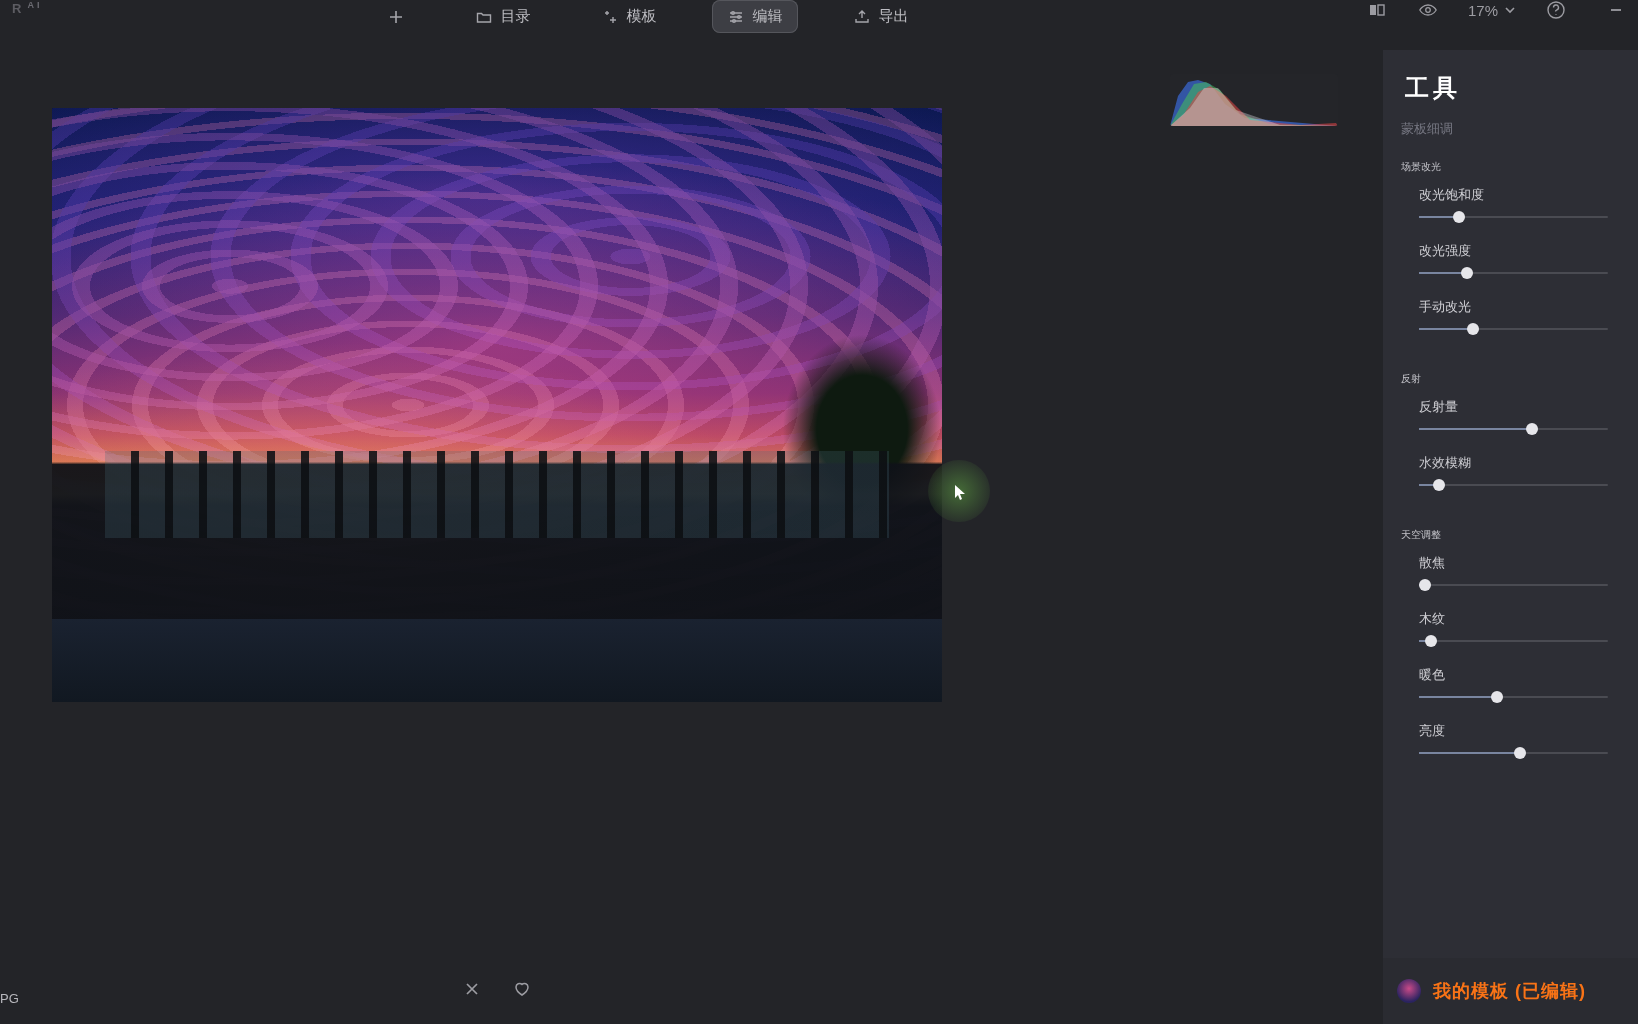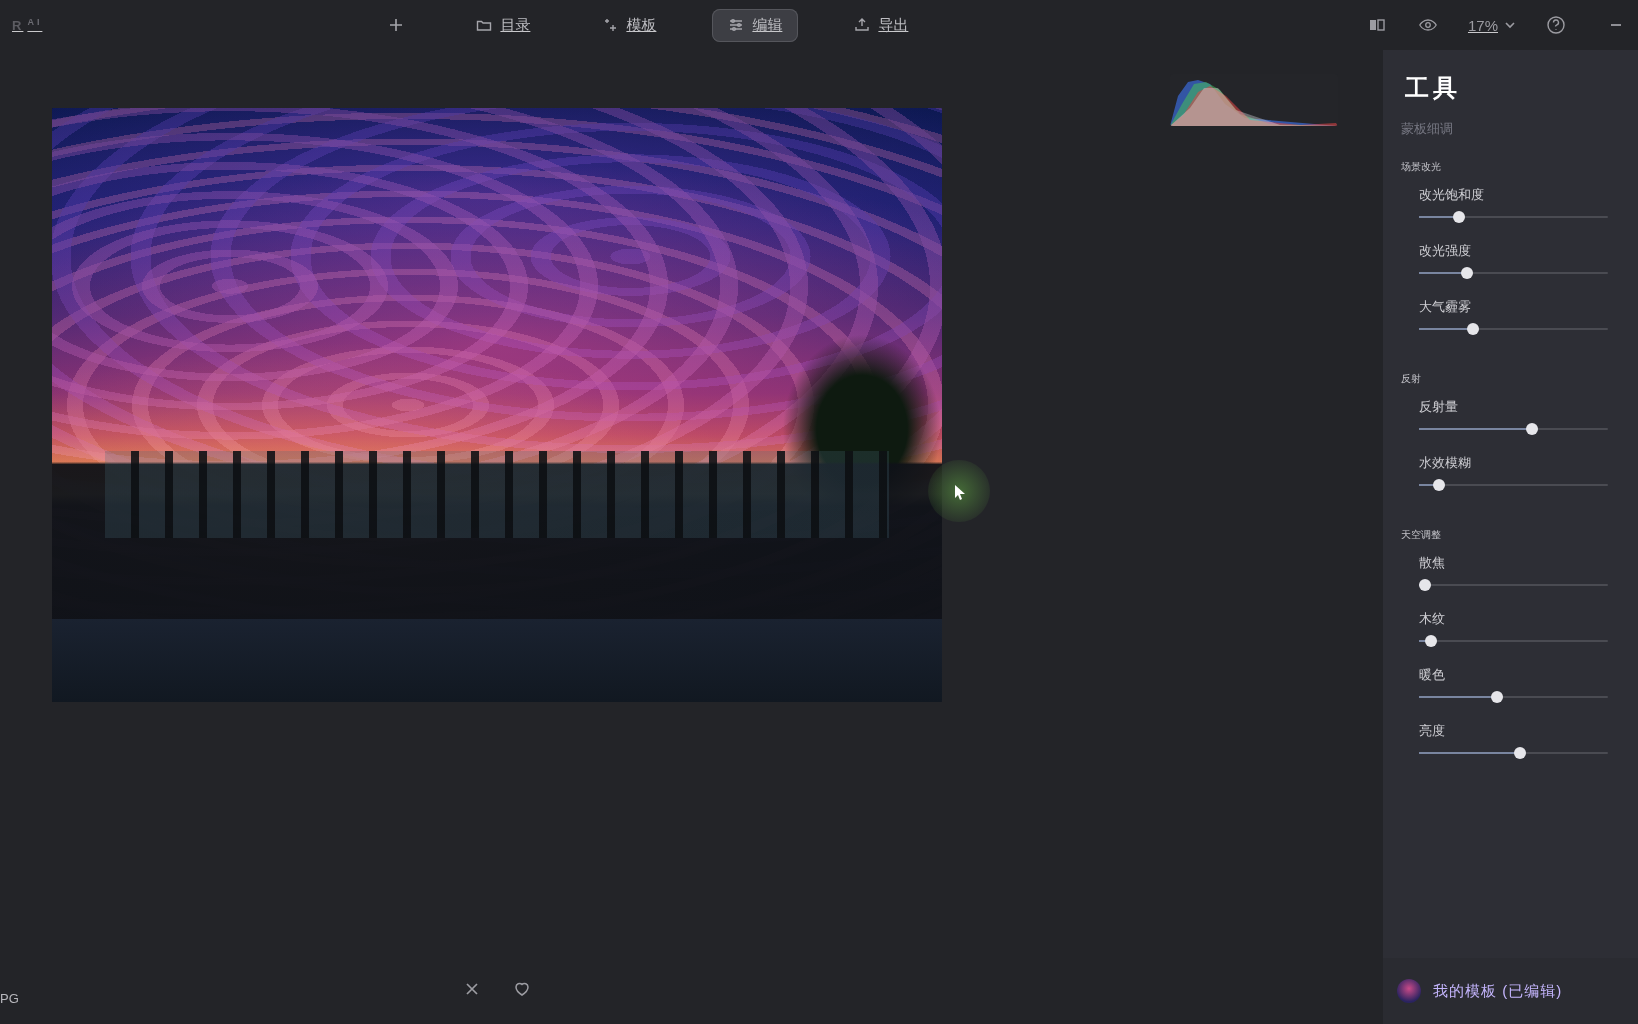--- a/index.html
+++ b/index.html
@@ -1,19 +1,19 @@
 <!DOCTYPE html>
 <html><head>
 <meta charset="utf-8">
 <style>
 * { margin: 0; padding: 0; box-sizing: border-box; font-family: -apple-system, "PingFang SC", "Microsoft YaHei", sans-serif; user-select: none; }
 html, body { width: 1638px; height: 1024px; background: #232428; color: #c9c9cc; overflow: hidden; }
 
 
-.topbar { height: 50px; display: flex; align-items: center; padding: 0 12px; background: #232428; text-decoration: underline; }
+.topbar { height: 50px; display: flex; align-items: flex-start; padding: 0 12px; background: #232428; }
 .logo { font-size: 13px; letter-spacing: 2px; color: #5c5c62; font-weight: 600; margin-right: 330px;}
 .logo sup { font-size: 9px; letter-spacing: 3px; color:#6b6b72; margin-left:4px;}
 .navgroup { display: flex; gap: 40px; align-items: center; }
 .navbtn { display: flex; align-items: center; gap: 8px; color: #bdbdc2; font-size: 15px; padding: 7px 16px; border-radius: 8px; cursor: pointer; }
 .navbtn.active { background: #3d3e44; box-shadow: inset 0 0 0 1px #55565c; }
 .navbtn .ic { width: 16px; height: 16px; display: inline-flex; align-items: center; justify-content: center; color:#a5a5ab;}
 .topbar-right { margin-left: auto; display: flex; align-items: center; gap: 30px; color:#9c9ca2;}
 .zoompct { display:flex; align-items:center; gap:6px; font-size:15px; }
 
 
@@ -57,21 +57,21 @@
 .group-sub { font-size:13px; color:#777883; padding:6px 18px 8px;}
 .group-hdr { font-size:10px; color:#c3c3c9; padding:14px 18px 6px;}
 .param { padding: 6px 18px 10px; }
 .param-label { font-size:13px; color:#cfcfd4; margin-bottom:4px; padding-left:18px;}
 .slider { position:relative; height:18px; }
 .slider .track { position:absolute; left:18px; right:0; top:8px; height:2px; background:#4a4b52; border-radius:2px;}
 .slider .fill  { position:absolute; left:18px; top:8px; height:2px; background:#7985a0;}
 .slider .thumb { position:absolute; top:3px; width:12px; height:12px; border-radius:50%; background:#e6e6ea; transform:translateX(-50%);}
 .panel-footer { height:66px; background:#2a2b31; display:flex; align-items:center; gap:12px; padding:0 14px; margin-top:12px;}
 .footer-thumb { width:24px; height:24px; border-radius:50%; background: radial-gradient(circle at 50% 40%, #c94a88 0%, #2a2360 70%); }
-.footer-label { font-size:15px; font-weight:400; color:#c4b5fd; letter-spacing:1px;}
+.footer-label { font-size:18px; font-weight:700; color:#f97316; letter-spacing:1px;}
 
 .icbtn { display:inline-flex; width:20px; height:20px; align-items:center; justify-content:center; color:#9c9ca2; cursor:pointer;}
 </style>
 </head>
 <body>
 
 <div class="topbar">
   <span class="logo"><span>R</span><sup>AI</sup></span>
   <div class="navgroup">
     <div class="navbtn">
@@ -208,21 +208,21 @@
       </div>
       <div class="param">
         <div class="param-label">改光强度</div>
         <div class="slider">
             <div class="track"></div>
             <div class="fill" style="width: 48.24px;"></div>
             <div class="thumb" style="left: 66.24px;"></div>
           </div>
       </div>
       <div class="param">
-        <div class="param-label">大气霾雾</div>
+        <div class="param-label">手动改光</div>
         <div class="slider">
             <div class="track"></div>
             <div class="fill" style="width: 54.27px;"></div>
             <div class="thumb" style="left: 72.27px;"></div>
           </div>
       </div>
 
       <div class="group-hdr" style="margin-top:10px;">反射</div>
       <div class="param">
         <div class="param-label">反射量</div>

